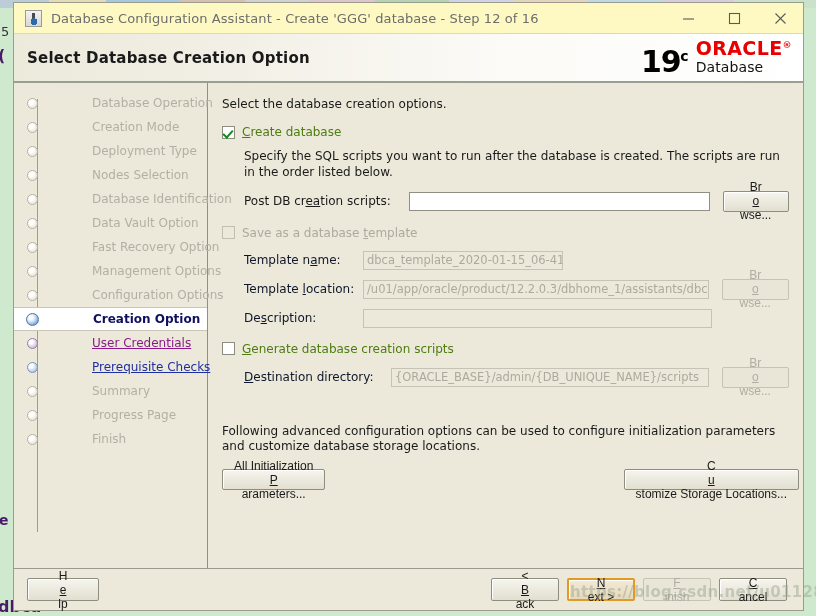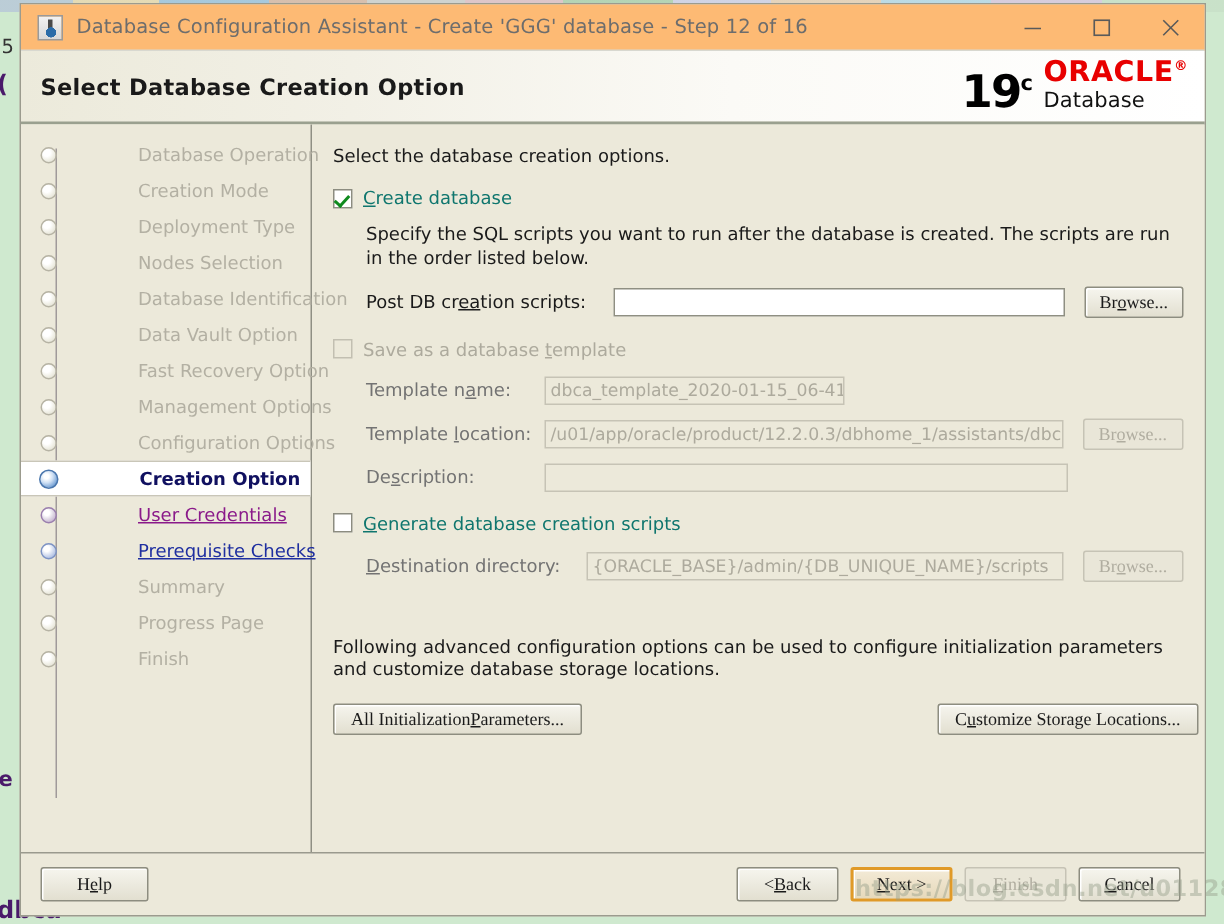--- a/index.html
+++ b/index.html
@@ -31,21 +31,21 @@
   
   #app-window {
     position:absolute; left:13px; top:2px; width:791px; height:609px;
     background:#ece9da;
     border:1px solid #9b9b8e;
     display:flex; flex-direction:column;
   }
 
   
   #title-bar {
-    height:31px; flex:0 0 31px; background:#fdba74;
+    height:31px; flex:0 0 31px; background:#fef9c3;
     display:flex; align-items:center;
     border-bottom:1px solid #d8d8d0;
   }
   #app-icon {
     width:17px; height:17px; margin-left:11px; margin-right:9px;
     background:linear-gradient(#f2f2f2,#d8d8d8);
     border:1px solid #9a9a9a; position:relative; flex:0 0 17px;
   }
   #app-icon:after{
     content:""; position:absolute; left:3px; top:2px; width:10px; height:12px;
@@ -137,48 +137,49 @@
   .cb-row { display:flex; align-items:center; gap:7px; }
   .checkbox {
     width:13px; height:13px; flex:0 0 13px; background:#ffffff;
     border:1px solid #8c8c80; position:relative;
   }
   .checkbox.disabled { background:#ece9da; border-color:#c2bfb1; }
   .checkbox.checked:after{
     content:""; position:absolute; left:2px; top:1px; width:4px; height:8px;
     border:solid #0f8a1e; border-width:0 2px 2px 0; transform:rotate(42deg);
   }
-  .cb-label { font-size:12px; color:#0f766e;
+  .cb-label { font-size:12px; color:#4d7c0f;
               font-family:"DejaVu Sans","Liberation Sans",sans-serif;}
   .cb-label.disabled { color:#adaa9d; }
   u.mn { text-decoration:underline; }
 
   .indent-block { margin-left:22px; }
   .desc-text { font-size:12px; color:#1a1a1a; margin:10px 0 10px 0; max-width:540px;
                line-height:1.32; font-family:"DejaVu Sans","Liberation Sans",sans-serif;}
 
   .field-row { display:flex; align-items:center; margin-bottom:9px; }
   .field-label { font-size:12px; color:#1a1a1a; flex:0 0 auto;
                  font-family:"DejaVu Sans","Liberation Sans",sans-serif;}
-  .field-label.disabled { color:#737373; }
+  .field-label.disabled { color:#0f172a; }
   .txt {
     height:19px; background:#ffffff; border:1px solid #8f8f82;
     font-size:11.5px; color:#222; padding:0 3px; line-height:17px;
     font-family:"DejaVu Sans","Liberation Sans",sans-serif;
     overflow:hidden; white-space:nowrap;
   }
   .txt.disabled { background:#ece9da; border:1px solid #c6c3b5; color:#adaa9d; }
 
   .btn {
     background:linear-gradient(#f6f5ee,#e2dfd0);
     border:1px solid #8d8d80; border-radius:2px;
     font-size:12px; color:#1a1a1a; height:21px; padding:0 9px;
     display:inline-flex; align-items:center; justify-content:center; white-space:nowrap;
     box-shadow: inset 1px 1px 0 #ffffff;
-    font-family:Liberation Serif, serif;
+    font-family:Liberation Sans, sans-serif;
+    flex-direction:column;
   }
   .btn.disabled { color:#b0ada0; border-color:#c6c3b5; background:#e9e6d8; box-shadow:none;}
   .btn.focused {
     border:2px solid #e09a28; background:linear-gradient(#f3ead6,#e6d9bb); padding:0 8px;
   }
 
   #adv-section { margin-top:36px; }
   #adv-buttons { display:flex; justify-content:space-between; margin-top:14px;
                  width:577px; }
 

